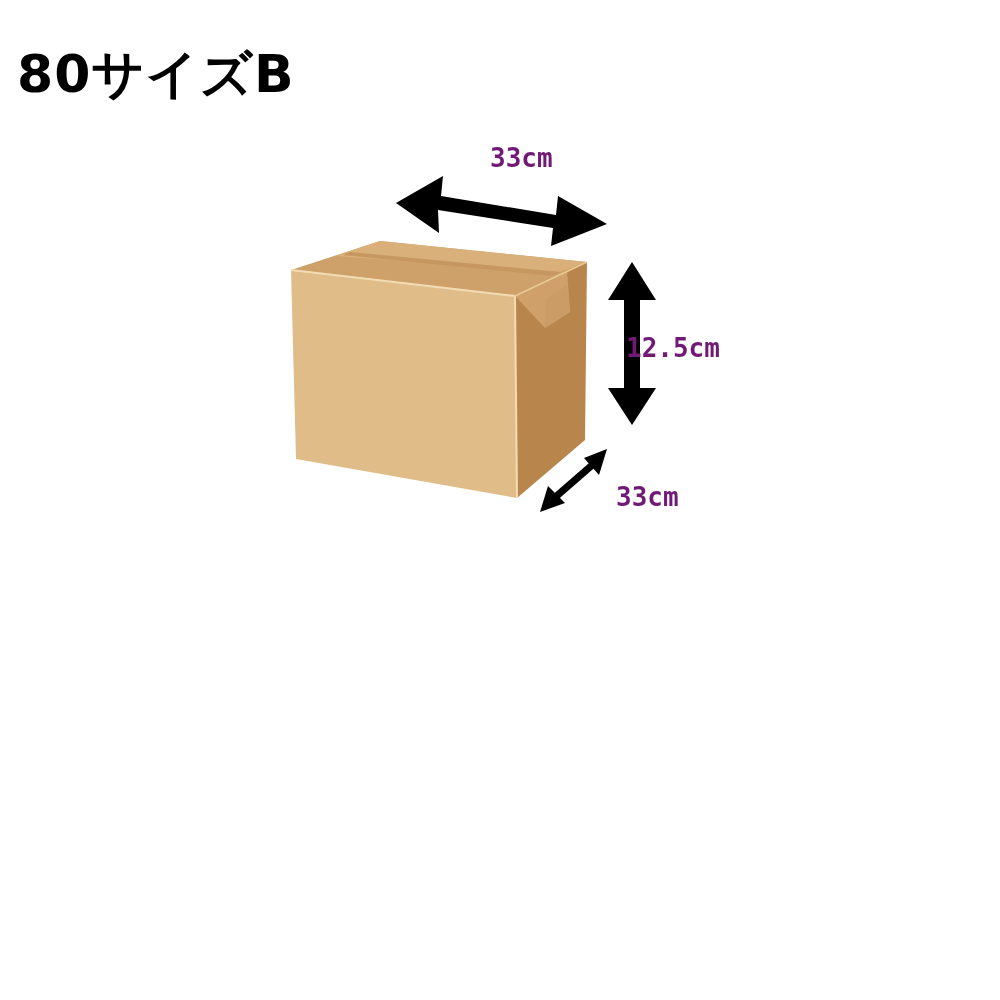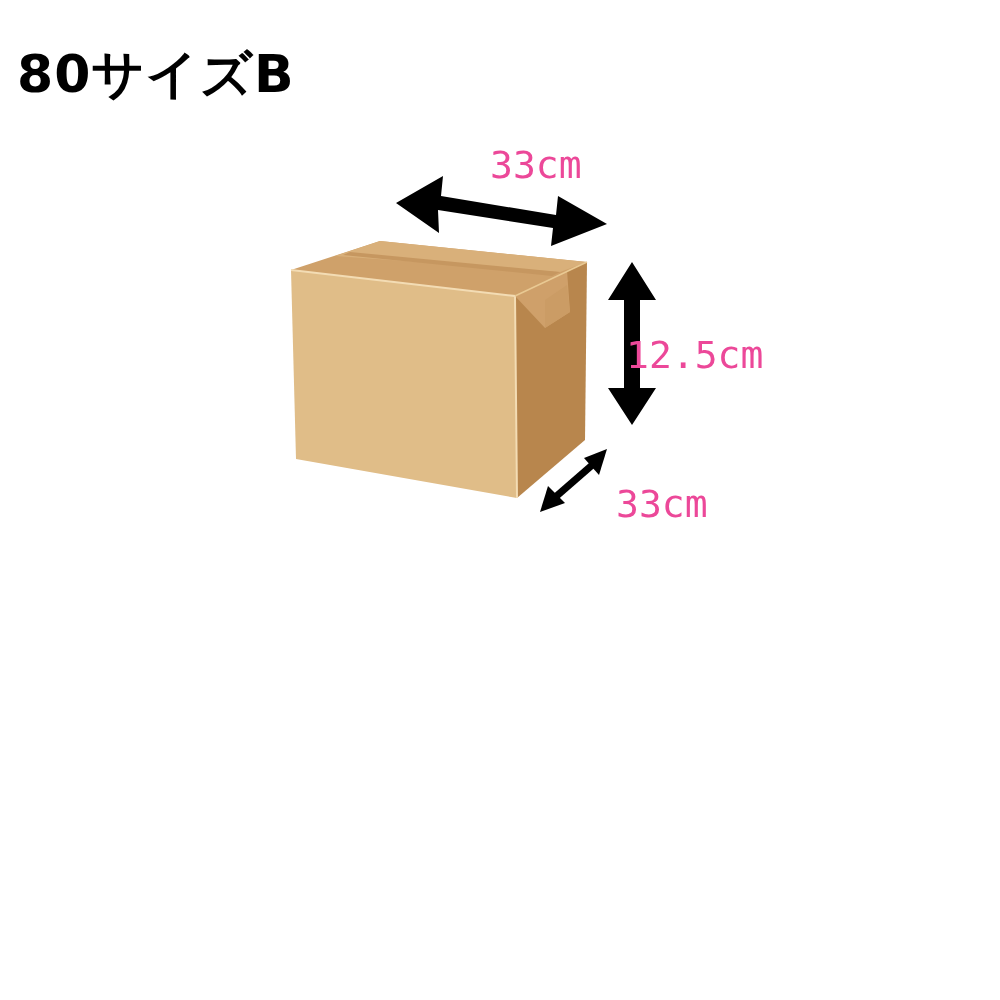--- a/index.html
+++ b/index.html
@@ -3,22 +3,22 @@
   <meta charset="utf-8">
   <style>
     html, body { margin: 0; padding: 0; background: #ffffff; }
     body { width: 1000px; height: 1000px; position: relative; overflow: hidden; }
     .title {
       position: absolute; left: 17px; top: 40px; width: 1000px; text-align: left;
       font-family: "DejaVu Sans", sans-serif; font-weight: bold; font-size: 52px; color: #000;
       letter-spacing: 1px;
     }
     .label {
-      position: absolute; font-family: "DejaVu Sans Mono", monospace; font-weight: normal;
-      font-size: 38px; color: #ec4899;
+      position: absolute; font-family: "DejaVu Sans Mono", monospace; font-weight: bold;
+      font-size: 26px; color: #701a75;
     }
     svg.art { position: absolute; left: 0; top: 0; }
   </style>
 </head>
 <body>
 
 <div class="title">80サイズB</div>
 
 <svg class="art" width="1000" height="1000" viewBox="0 0 1000 1000">
 

